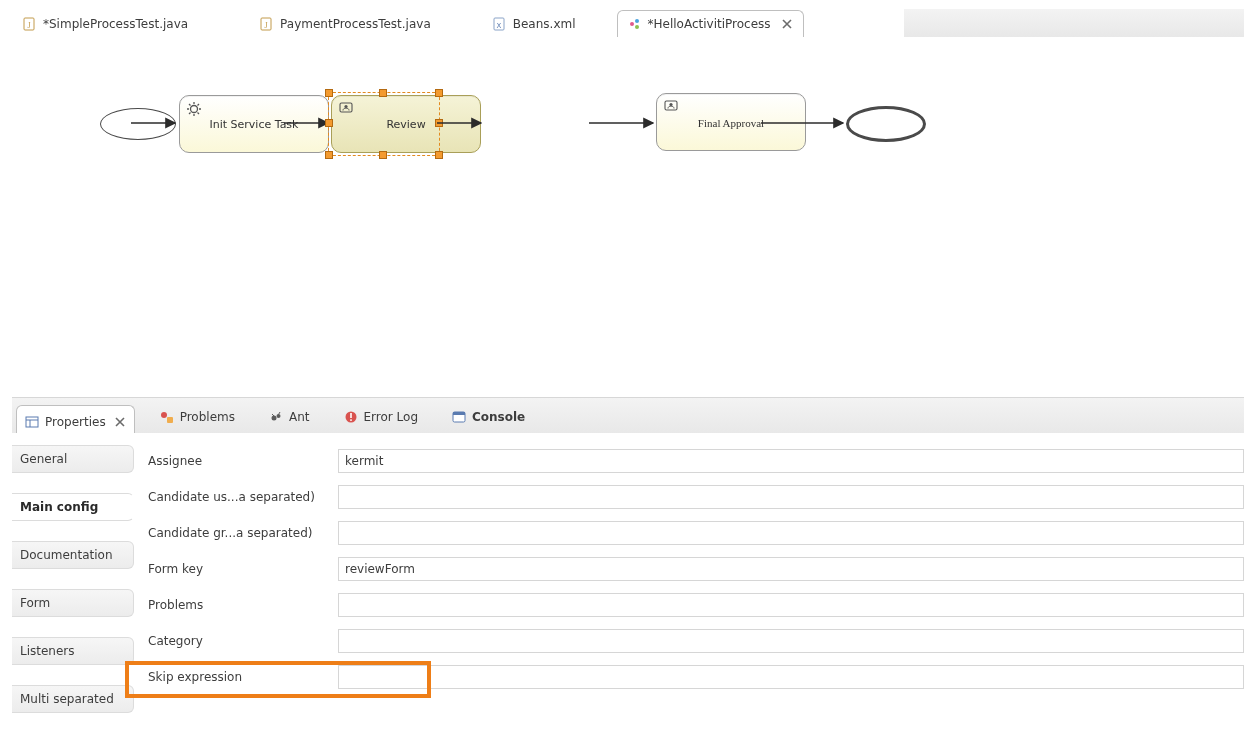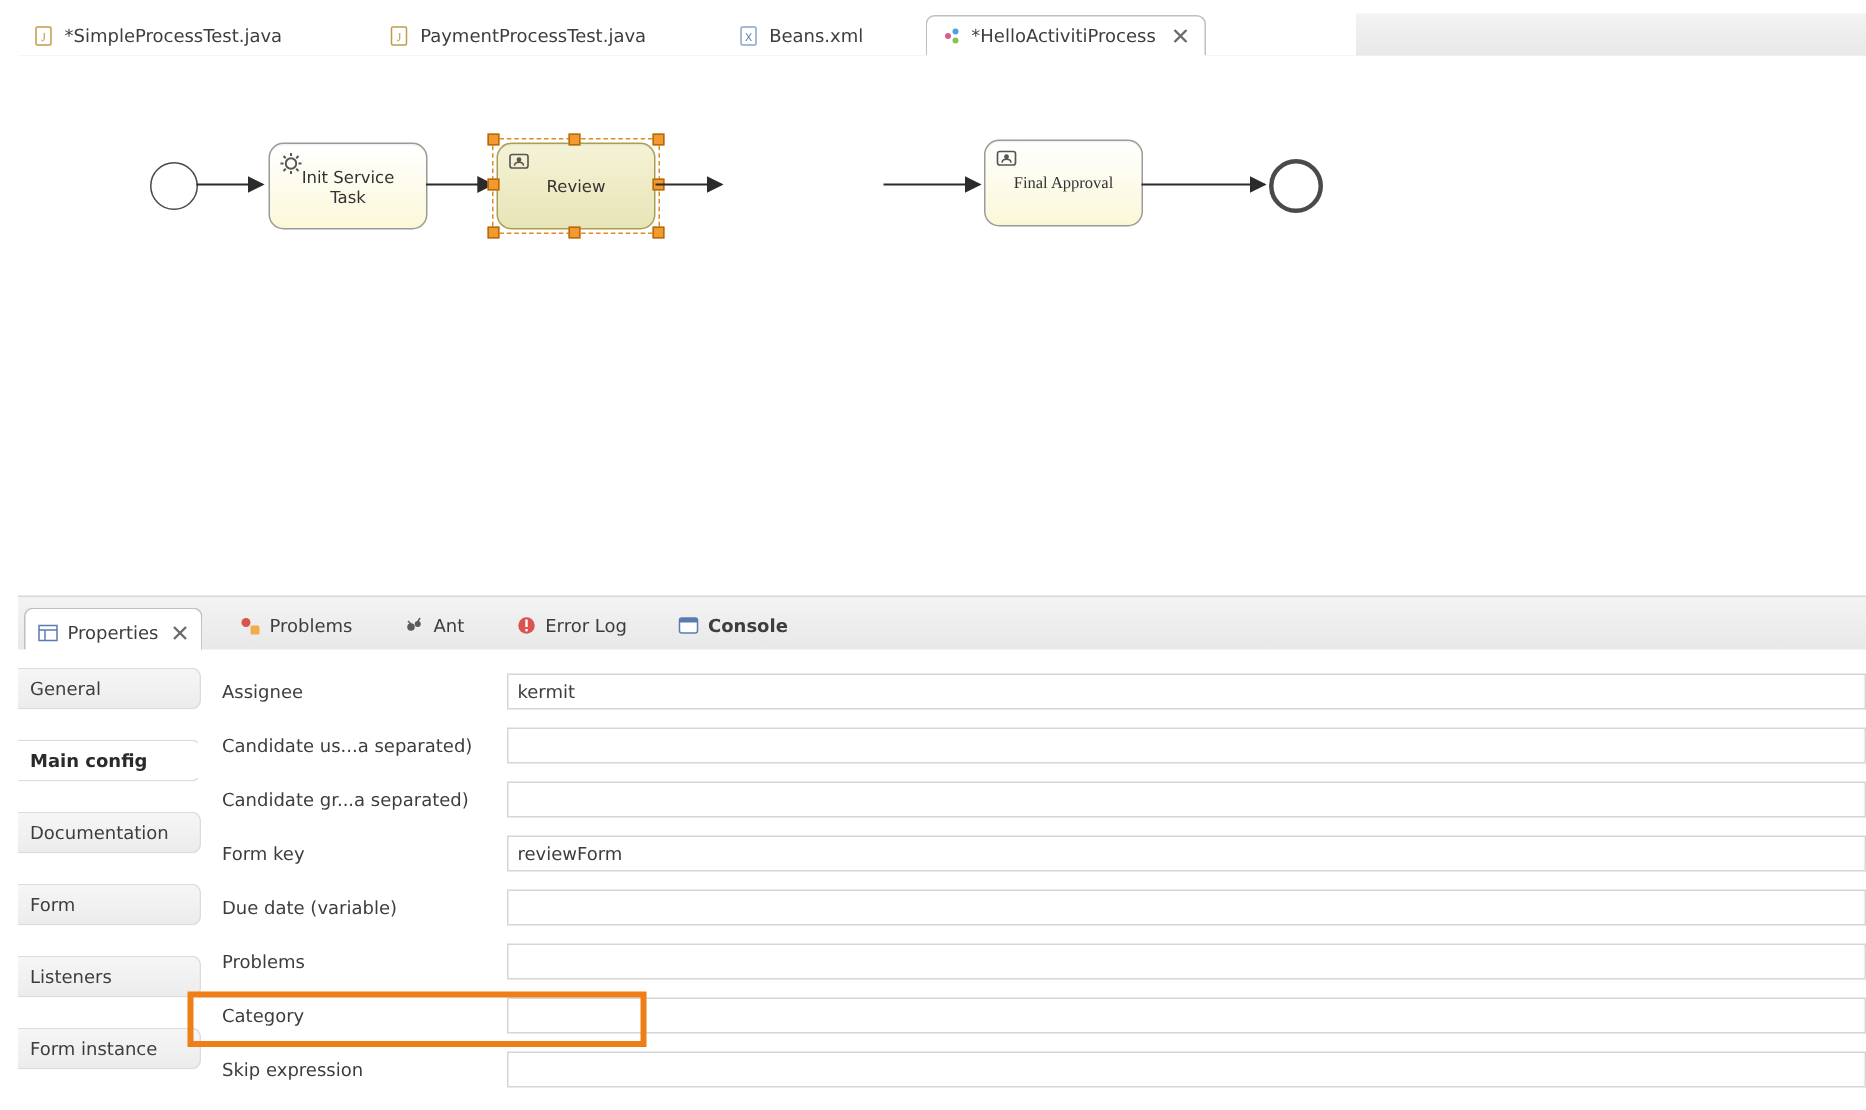--- a/index.html
+++ b/index.html
@@ -37,20 +37,21 @@
     background: linear-gradient(#f3f3f3, #e8e8e8);
     border-bottom: 1px solid #d6d6d6;
   }
   
   .canvas {
     position: absolute; left: 0; top: 37px; right: 0; height: 356px;
     background: #ffffff;
   }
   .node {
     position: absolute;
+    padding-left: 44px;
   }
   .start-event, .end-event {
     width: 30px; height: 30px; border-radius: 50%;
     background: #fff; border: 1px solid #4a4a4a;
   }
   .end-event { border-width: 3px; }
   .task {
     width: 104px; height: 56px; border-radius: 10px;
     background: linear-gradient(#ffffff, #fbf8d8);
     border: 1px solid #9a9a9a;
@@ -322,21 +323,21 @@
         <div class="side-tab">
             <span>Documentation</span>
           </div>
         <div class="side-tab">
             <span>Form</span>
           </div>
         <div class="side-tab">
             <span>Listeners</span>
           </div>
         <div class="side-tab">
-            <span>Form instance</span>
+            <span>Multi separated</span>
           </div>
       </div>
 
       <div class="props-form">
         <div class="form-row">
           <div class="flabel">Assignee</div>
           <input type="text" value="kermit" style="">
         </div>
         <div class="form-row">
           <div class="flabel">Candidate us...a separated)</div>
@@ -344,24 +345,20 @@
         </div>
         <div class="form-row">
           <div class="flabel">Candidate gr...a separated)</div>
           <input type="text" value="" style="">
         </div>
         <div class="form-row">
           <div class="flabel">Form key</div>
           <input type="text" value="reviewForm" style="">
         </div>
         <div class="form-row">
-          <div class="flabel">Due date (variable)</div>
-          <input type="text" value="" style="">
-        </div>
-        <div class="form-row">
           <div class="flabel">Problems</div>
           <input type="text" value="" style="">
         </div>
         <div class="form-row">
           <div class="flabel">Category</div>
           <input type="text" value="" style="">
         </div>
         <div class="form-row">
           <div class="flabel">Skip expression</div>
           <input type="text" value="" style="">

